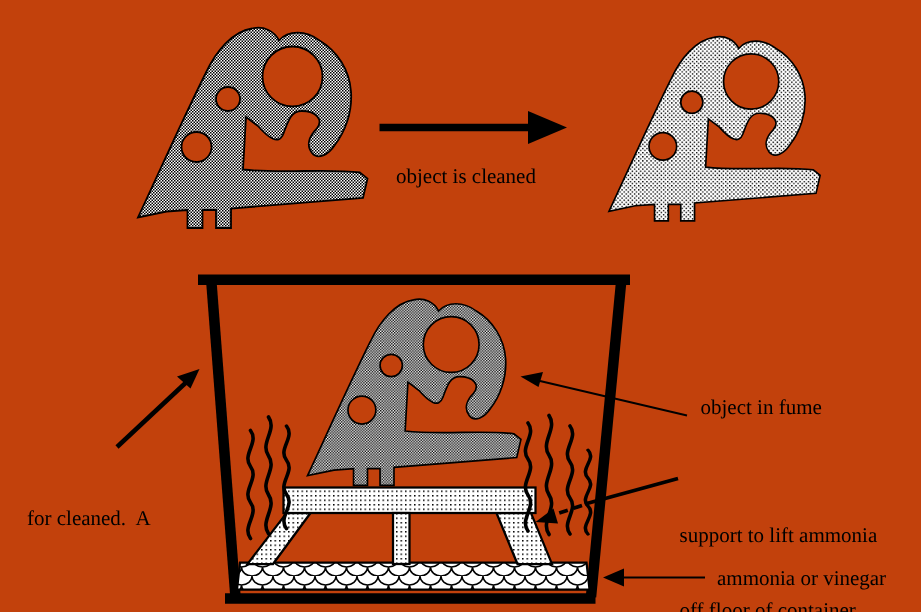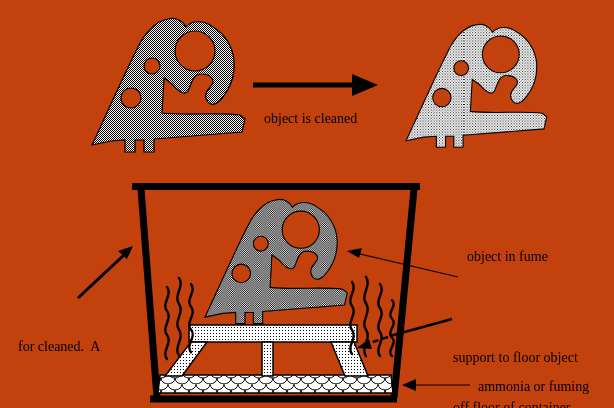--- a/index.html
+++ b/index.html
@@ -143,22 +143,22 @@
 
   <div class="lbl" style="left:264px;top:111px;">object is cleaned</div>
 
   <div class="lbl" style="left:18px;top:306px;">
     <div>for cleaned.  A</div>
     
     
     
   </div>
 
-  <div class="lbl" style="left:467px;top:249px;">object in fume</div>
+  <div class="lbl" style="left:467px;top:265px;">object in fume</div>
 
   <div class="lbl" style="left:453px;top:317px;">
-    <div>support to floor object</div>
+    <div>support to lift ammonia</div>
     <div>off floor of container</div>
     
   </div>
 
-  <div class="lbl" style="left:478px;top:379px;">ammonia or fuming</div>
+  <div class="lbl" style="left:478px;top:379px;">ammonia or vinegar</div>
 </div>
 
 </body></html>

